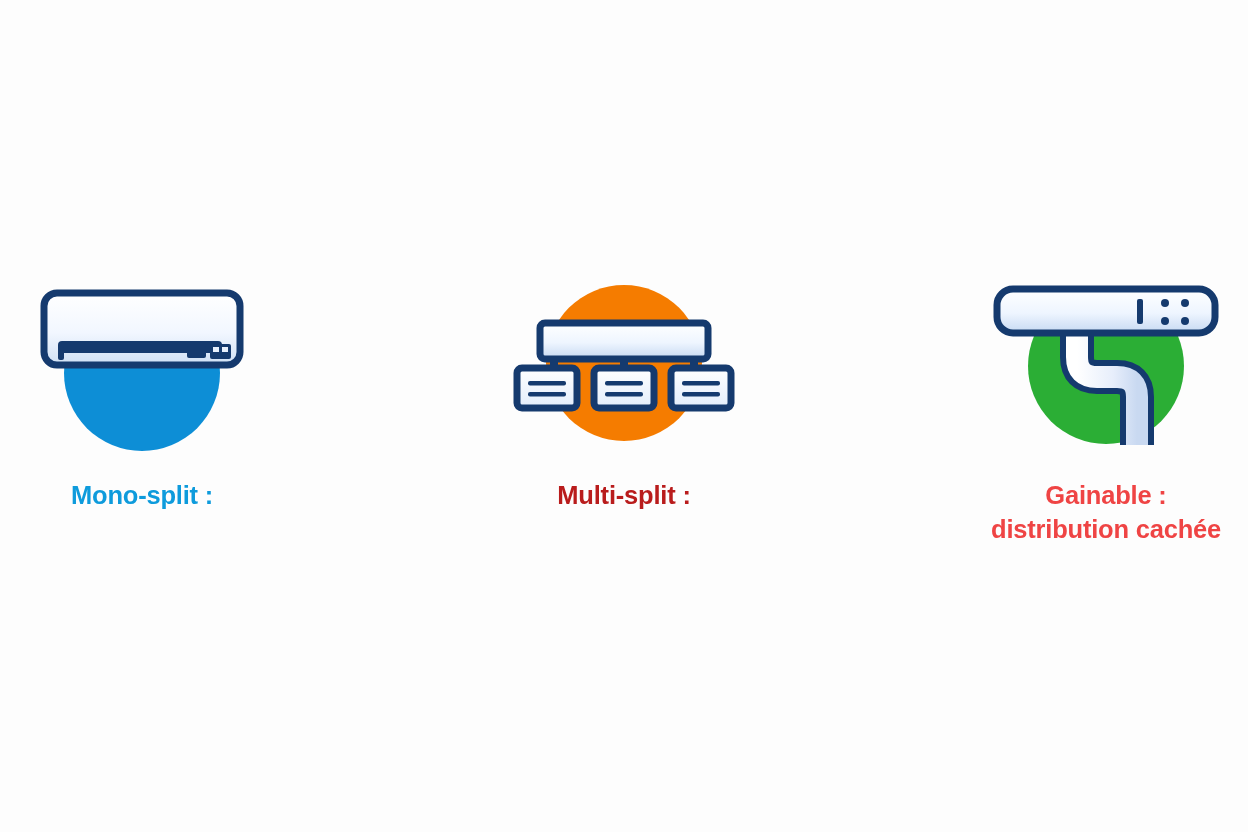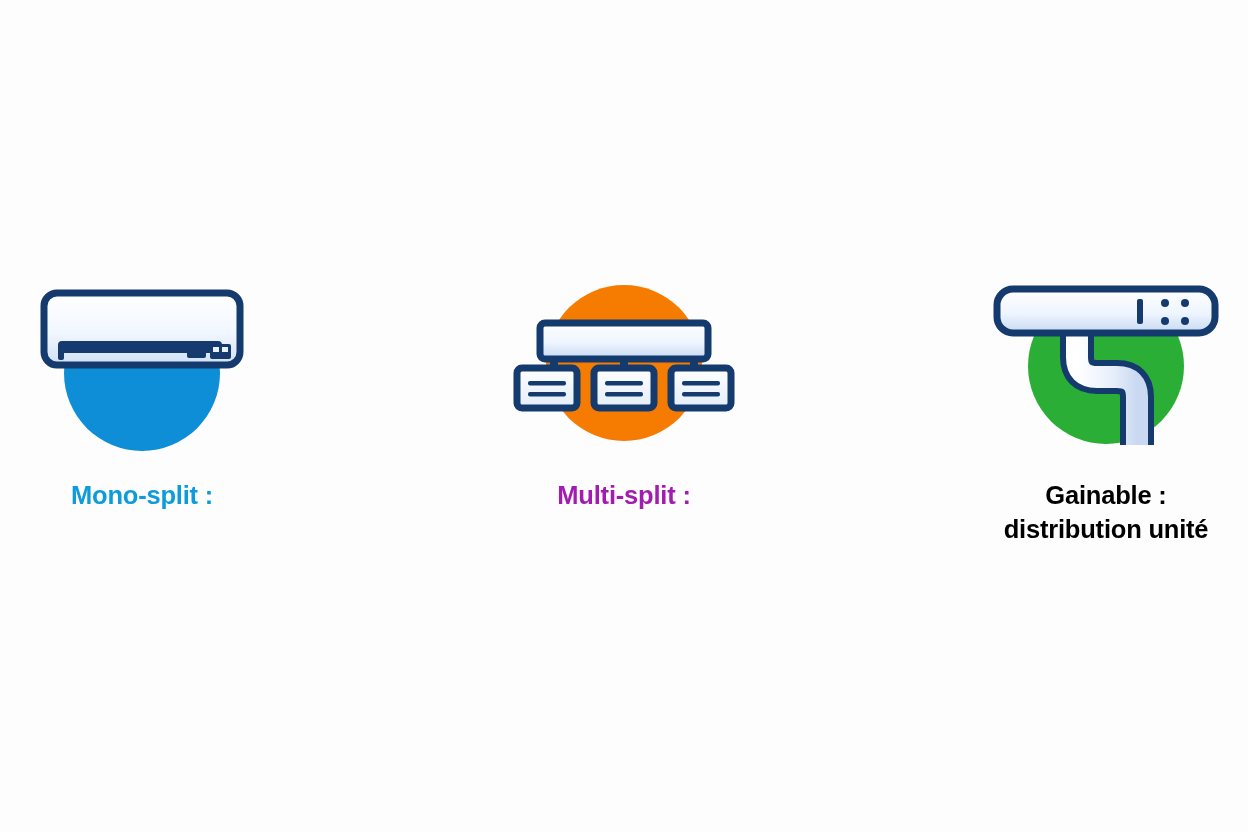--- a/index.html
+++ b/index.html
@@ -58,22 +58,22 @@
     font-size: 25.5px;
     font-weight: bold;
     line-height: 1.32;
     letter-spacing: -0.2px;
     white-space: nowrap;
   }
 
   .label-line { display: block; }
 
   .label-blue   { color: #0e9bdc; }
-  .label-orange { color: #a21caf; }
-  .label-green  { color: #000000; }
+  .label-orange { color: #b91c1c; }
+  .label-green  { color: #ef4444; }
 </style>
 </head>
 <body>
 
 <div class="infographic">
   <div class="cards-row">
 
     <div class="card">
       <div class="icon-wrap">
         <svg width="230" height="190" viewBox="0 0 230 190">
@@ -171,18 +171,18 @@
           <rect x="146" y="28" width="6" height="25" rx="2" fill="#153a6e"></rect>
 
           <circle cx="174" cy="32" r="4" fill="#153a6e"></circle>
           <circle cx="194" cy="32" r="4" fill="#153a6e"></circle>
           <circle cx="174" cy="50" r="4" fill="#153a6e"></circle>
           <circle cx="194" cy="50" r="4" fill="#153a6e"></circle>
         </svg>
       </div>
       <div class="card-label label-green">
         <span class="label-line">Gainable :</span>
-        <span class="label-line">distribution unité</span>
+        <span class="label-line">distribution cachée</span>
       </div>
     </div>
 
   </div>
 </div>
 
 </body></html>

